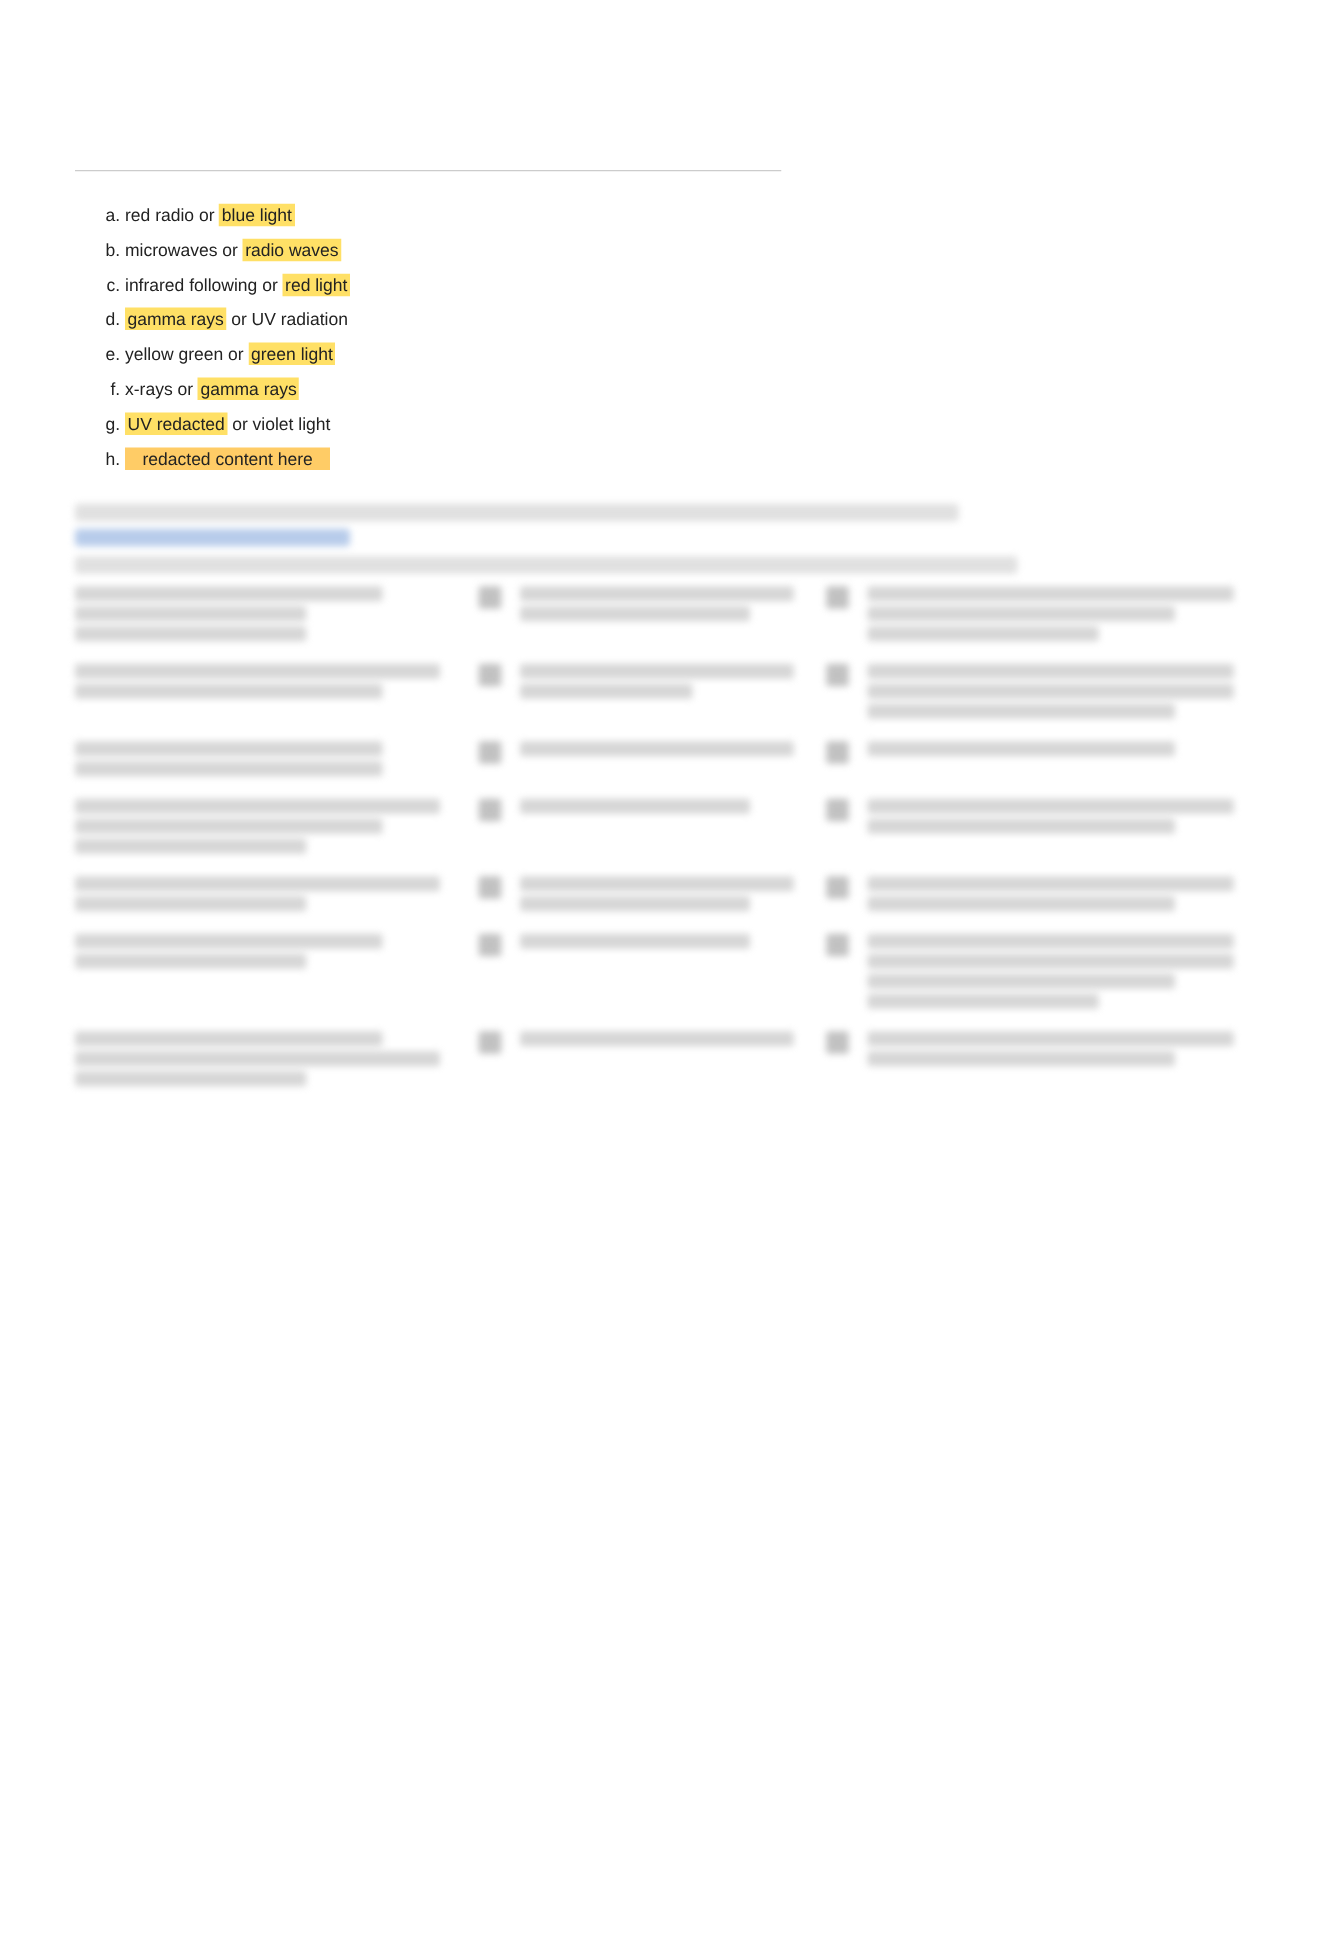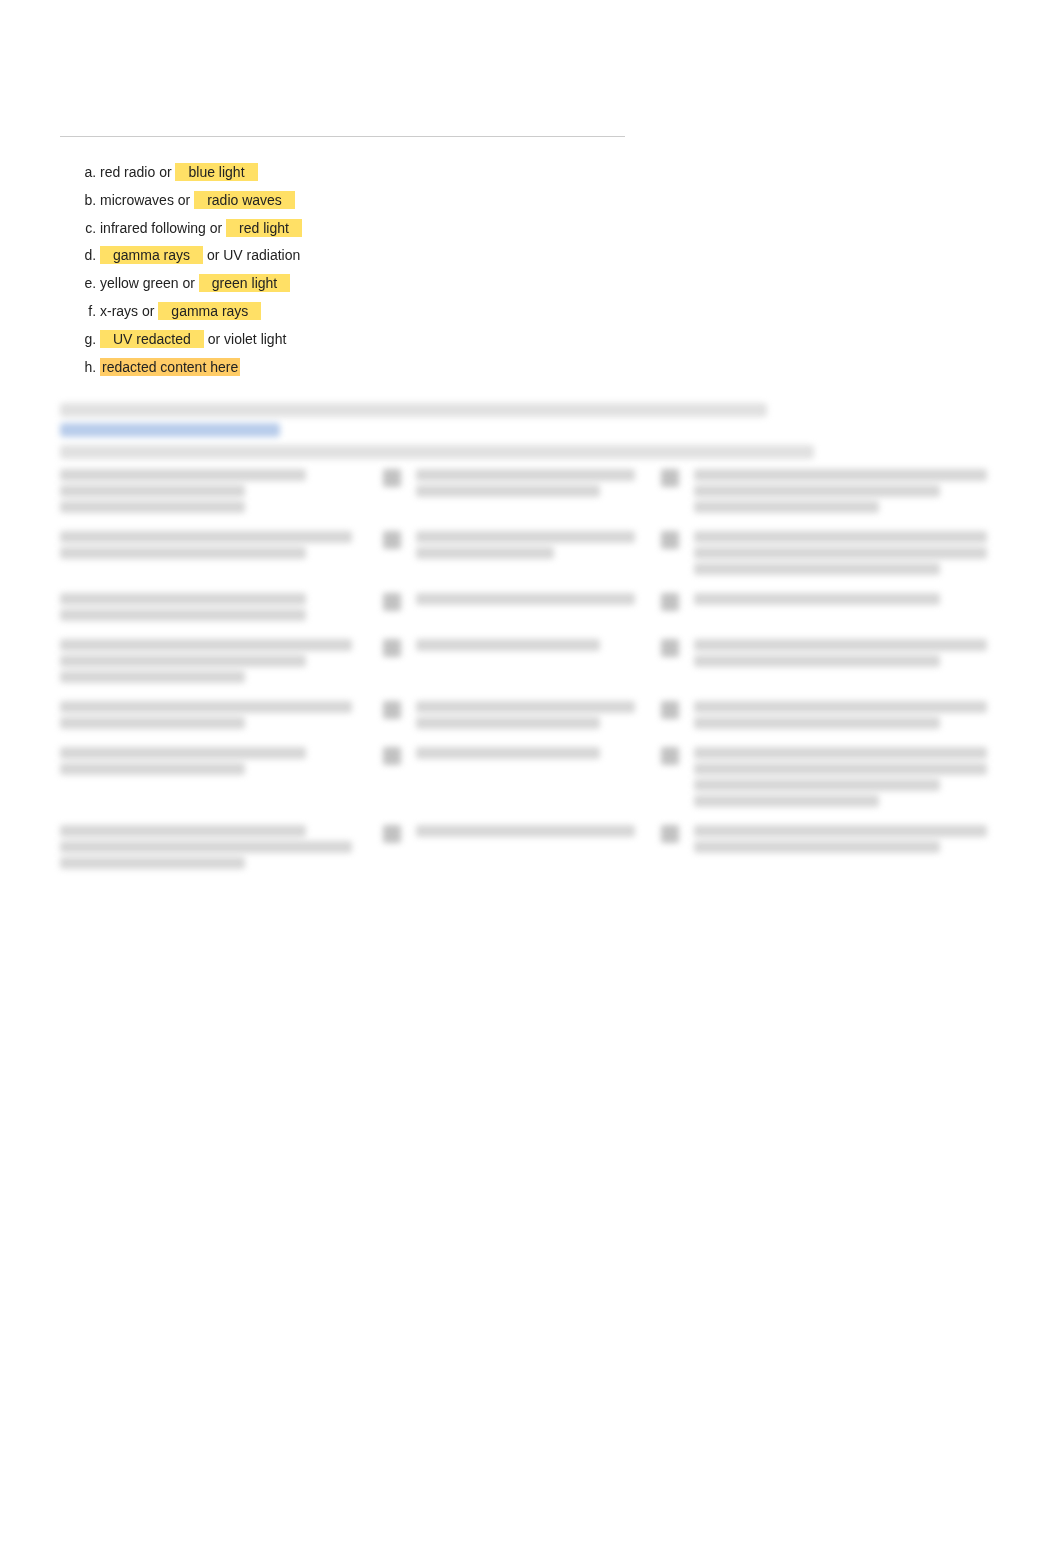--- a/index.html
+++ b/index.html
@@ -25,25 +25,25 @@
       padding-left: 40px;
       margin-top: 8px;
     }
     .list-items li {
       margin-bottom: 4px;
       line-height: 1.7;
       font-size: 14px;
     }
     .highlight-yellow {
       background-color: #ffe066;
-      padding: 1px 13px;
+      padding: 1px 2px;
     }
     .highlight-orange {
       background-color: #ffcc66;
-      padding: 1px 2px;
+      padding: 1px 14px;
     }
     .blurred-section {
       filter: blur(3px);
       opacity: 0.6;
       user-select: none;
       margin-top: 16px;
     }
     .blurred-line {
       height: 14px;
       background: #ccc;

